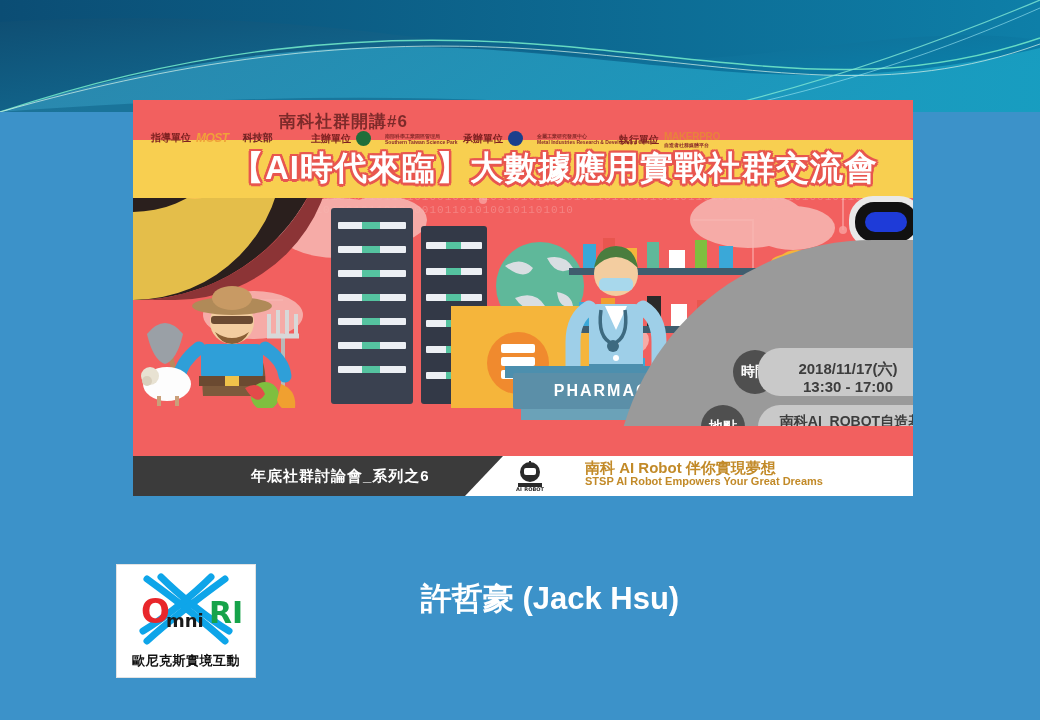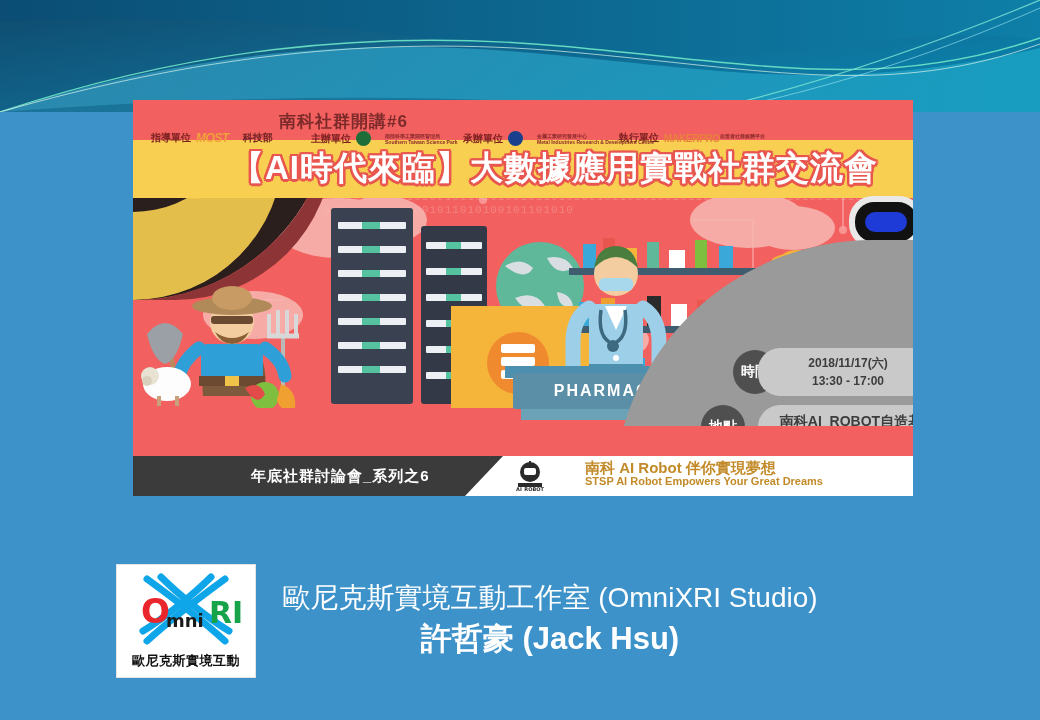--- a/index.html
+++ b/index.html
@@ -85,21 +85,21 @@
   .pill-label{
     position:absolute;width:44px;height:44px;border-radius:50%;
     background:#4f4f4f;color:#fff;font-size:14px;font-weight:700;
     display:flex;align-items:center;justify-content:center;
   }
   .pill-value{
     position:absolute;background:#c9c9c9;border-radius:22px;
     color:#3d3d3d;display:flex;flex-direction:column;
     align-items:center;justify-content:center;text-align:center;
   }
-  .pv-time{left:625px;top:248px;width:180px;height:48px;font-size:12px;font-weight:800;line-height:18px;}
+  .pv-time{left:625px;top:248px;width:180px;height:48px;font-size:15px;font-weight:800;line-height:18px;justify-content:flex-end;}
   .pv-loc{left:625px;top:305px;width:200px;height:44px;}
   .pv-loc .l1{font-size:14px;font-weight:800;line-height:16px;}
   .pv-loc .l2{font-size:10px;font-weight:700;line-height:13px;}
 
   
   .sponsor-strip{
     position:absolute;left:0;top:326px;width:780px;height:30px;background:#f2605f;
   }
   .sp{position:absolute;display:flex;align-items:center;gap:5px;top:7px;margin-top:24px;}
   .sp .lbl{font-size:10px;font-weight:800;color:#7d2020;white-space:nowrap;}
@@ -447,21 +447,21 @@
           <span style="display:flex;flex-direction:column;">
             <span class="tiny">金屬工業研究發展中心</span>
             <span class="tiny">Metal Industries Research &amp; Development Centre</span>
           </span>
         </span>
       </div>
 
       <div class="sp" style="left:486px;">
         <span class="lbl">執行單位</span>
         <span class="logo">
-          <span style="display:flex;flex-direction:row;">
+          <span style="display:flex;flex-direction:column;">
             <span class="mpro">MAKERPRO</span>
             <span class="tiny">自造者社群媒體平台</span>
           </span>
         </span>
       </div>
 
       <div class="footbar"></div>
       <div class="foot-series">年底社群討論會_系列之6</div>
       <div class="foot-white"></div>
       <svg class="foot-robotlogo" viewBox="0 0 78 30">
@@ -474,21 +474,20 @@
       <div class="foot-slogan">
         <div class="zh">南科 AI Robot 伴你實現夢想</div>
         <div class="en">STSP AI Robot Empowers Your Great Dreams</div>
       </div>
 
     </div>
   </div>
 
 
   <div class="speaker">
-    <div class="l1">歐尼克斯實境互動工作室 (OmniXRI Studio)</div>
     <div class="l2">許哲豪 (Jack Hsu)</div>
   </div>
 
   <div class="oxri">
     <svg viewBox="0 0 138 88" width="138" height="88">
       <g stroke="#0ea5e9" fill="none" stroke-width="7" stroke-linecap="round">
         <path d="M30,14 C52,30 86,56 108,76"></path>
         <path d="M44,12 C62,30 92,54 112,66"></path>
         <path d="M108,14 C86,30 52,56 30,76"></path>
         <path d="M94,12 C76,30 46,54 26,66"></path>

